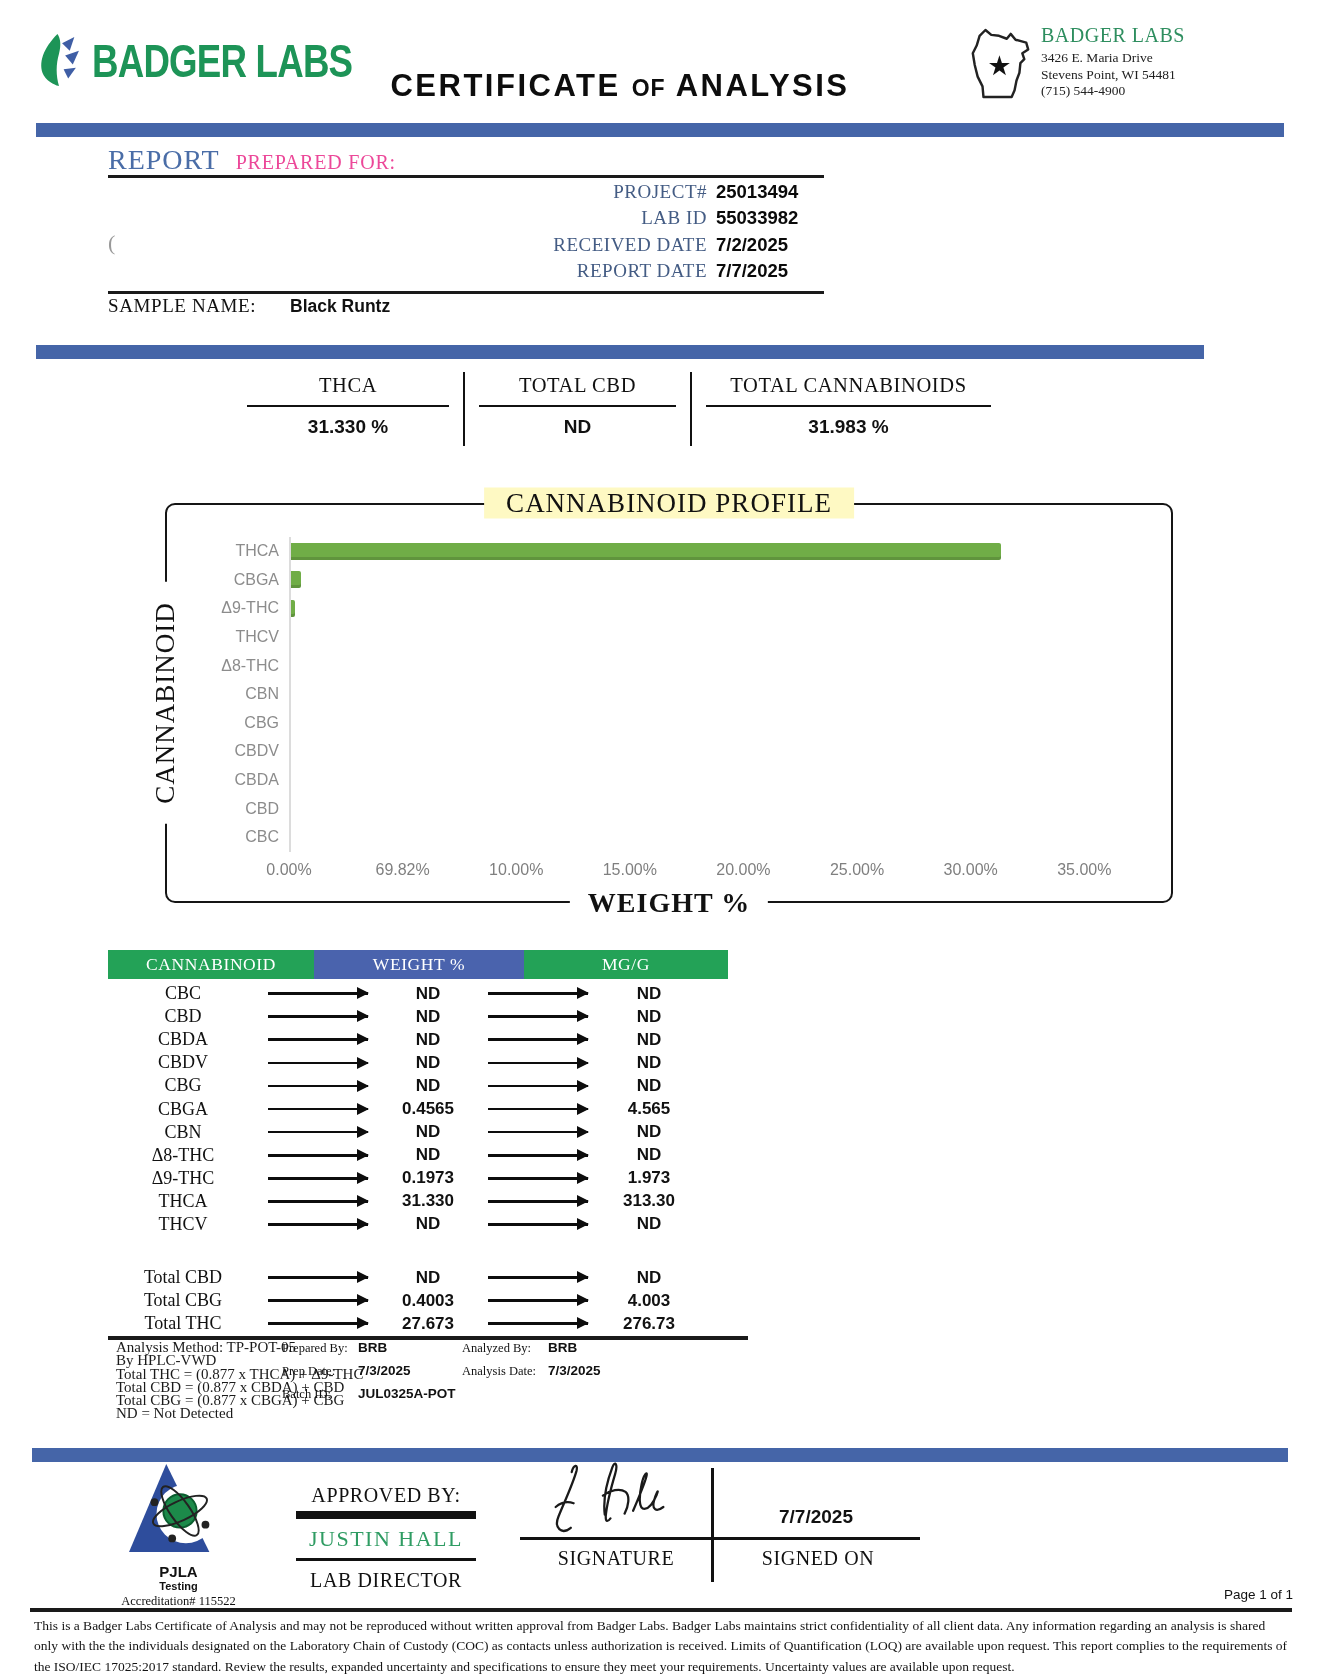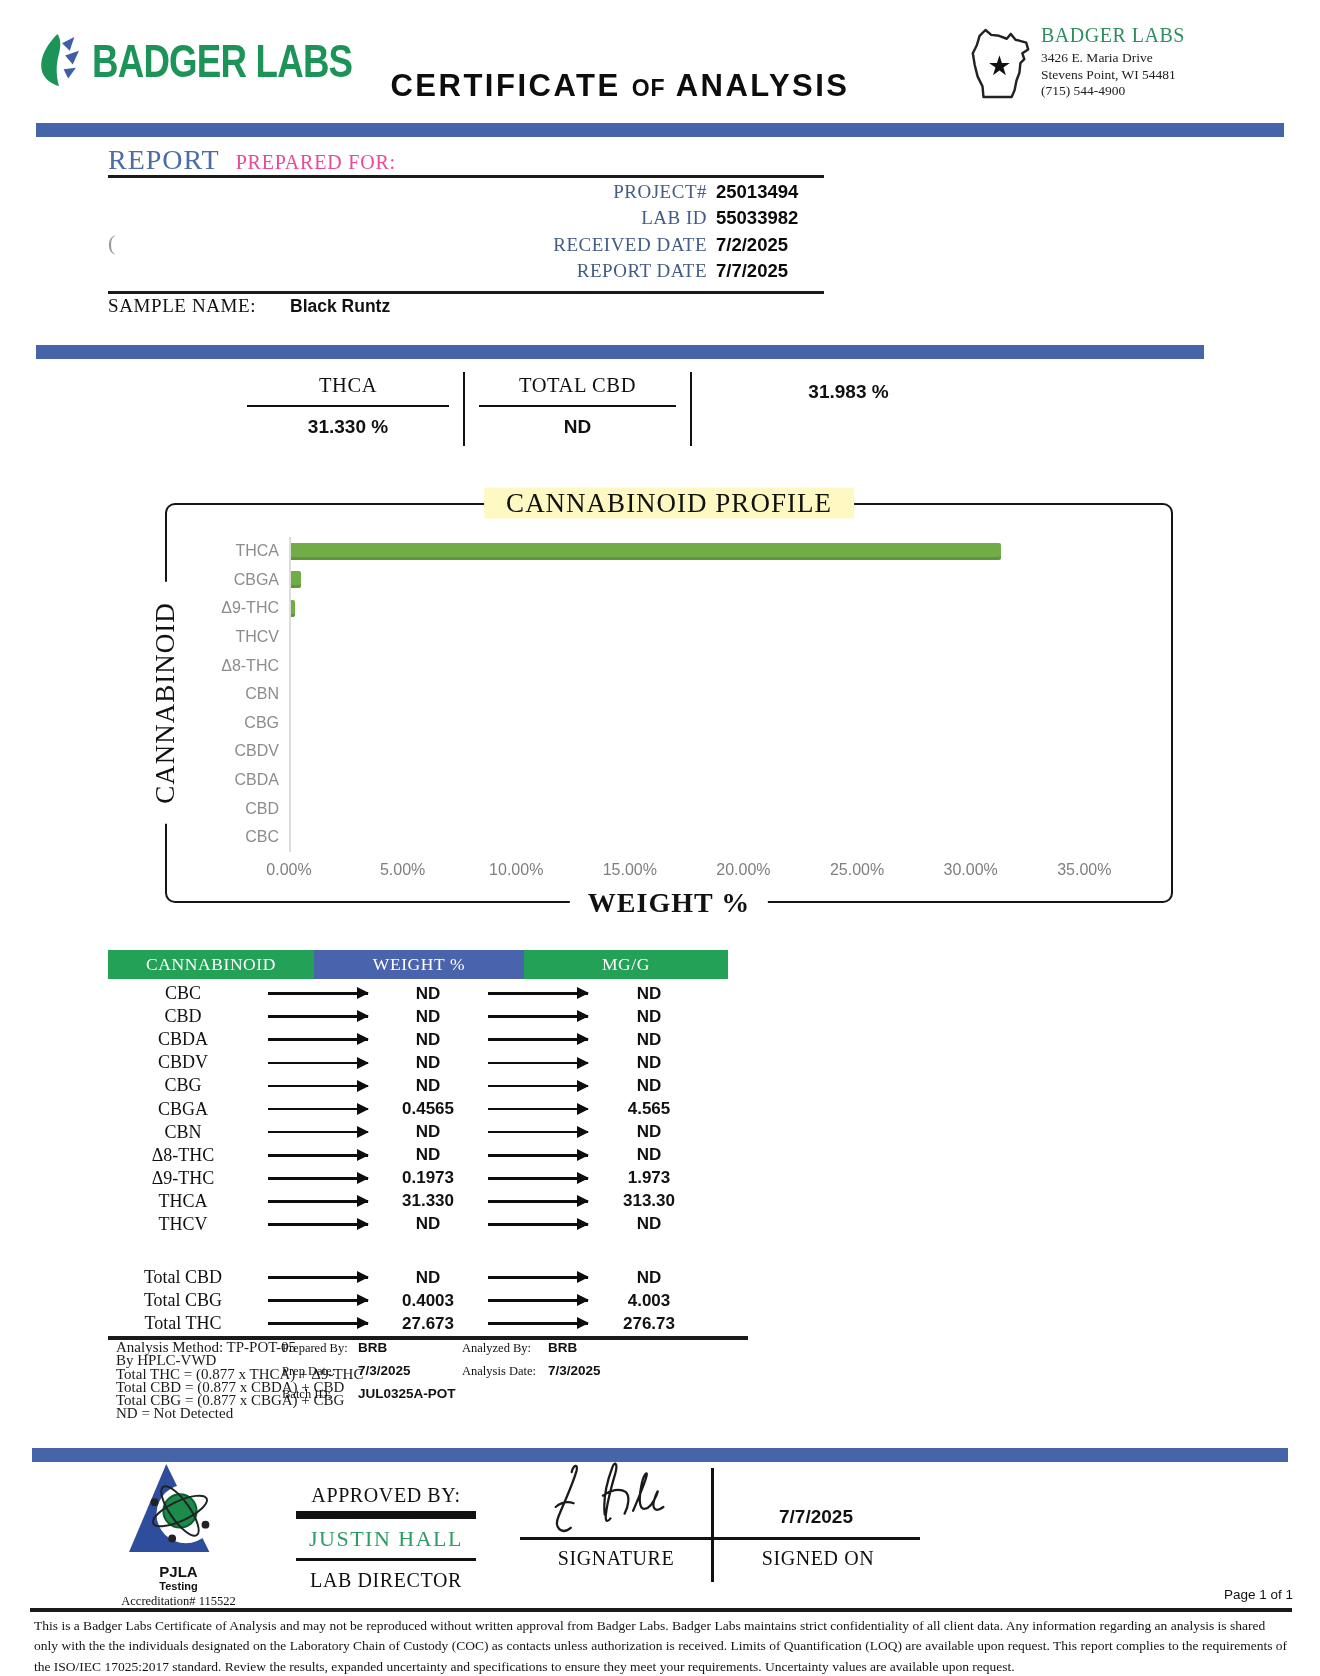--- a/index.html
+++ b/index.html
@@ -186,20 +186,21 @@
   <div class="abs summary">
       <div class="sum-cell">
         <div class="sum-head">THCA</div>
         <div class="sum-val">31.330 %</div>
       </div>
       <div class="sum-cell">
         <div class="sum-head">TOTAL CBD</div>
         <div class="sum-val">ND</div>
       </div>
       <div class="sum-cell">
+        <div class="sum-head">TOTAL CANNABINOIDS</div>
         <div class="sum-val">31.983 %</div>
       </div>
     </div>
 
   <div class="abs chart">
     <div class="ch-title">CANNABINOID PROFILE</div>
     <div class="ch-ylabel">CANNABINOID</div>
     <div class="ch-rows">
         <div class="ch-row">
           <div class="ch-label">THCA</div>
@@ -247,21 +248,21 @@
           <div class="ch-label">CBD</div>
           <div class="ch-track"></div>
         </div>
         <div class="ch-row">
           <div class="ch-label">CBC</div>
           <div class="ch-track"></div>
         </div>
       </div>
     <div class="ch-xticks">
         <span class="ch-tick" style="left: 0%;">0.00%</span>
-        <span class="ch-tick" style="left: 13.089%;">5.00%</span>
+        <span class="ch-tick" style="left: 13.089%;">69.82%</span>
         <span class="ch-tick" style="left: 26.178%;">10.00%</span>
         <span class="ch-tick" style="left: 39.267%;">15.00%</span>
         <span class="ch-tick" style="left: 52.356%;">20.00%</span>
         <span class="ch-tick" style="left: 65.445%;">25.00%</span>
         <span class="ch-tick" style="left: 78.534%;">30.00%</span>
         <span class="ch-tick" style="left: 91.623%;">35.00%</span>
       </div>
     <div class="ch-xlabel">WEIGHT %</div>
   </div>
 

